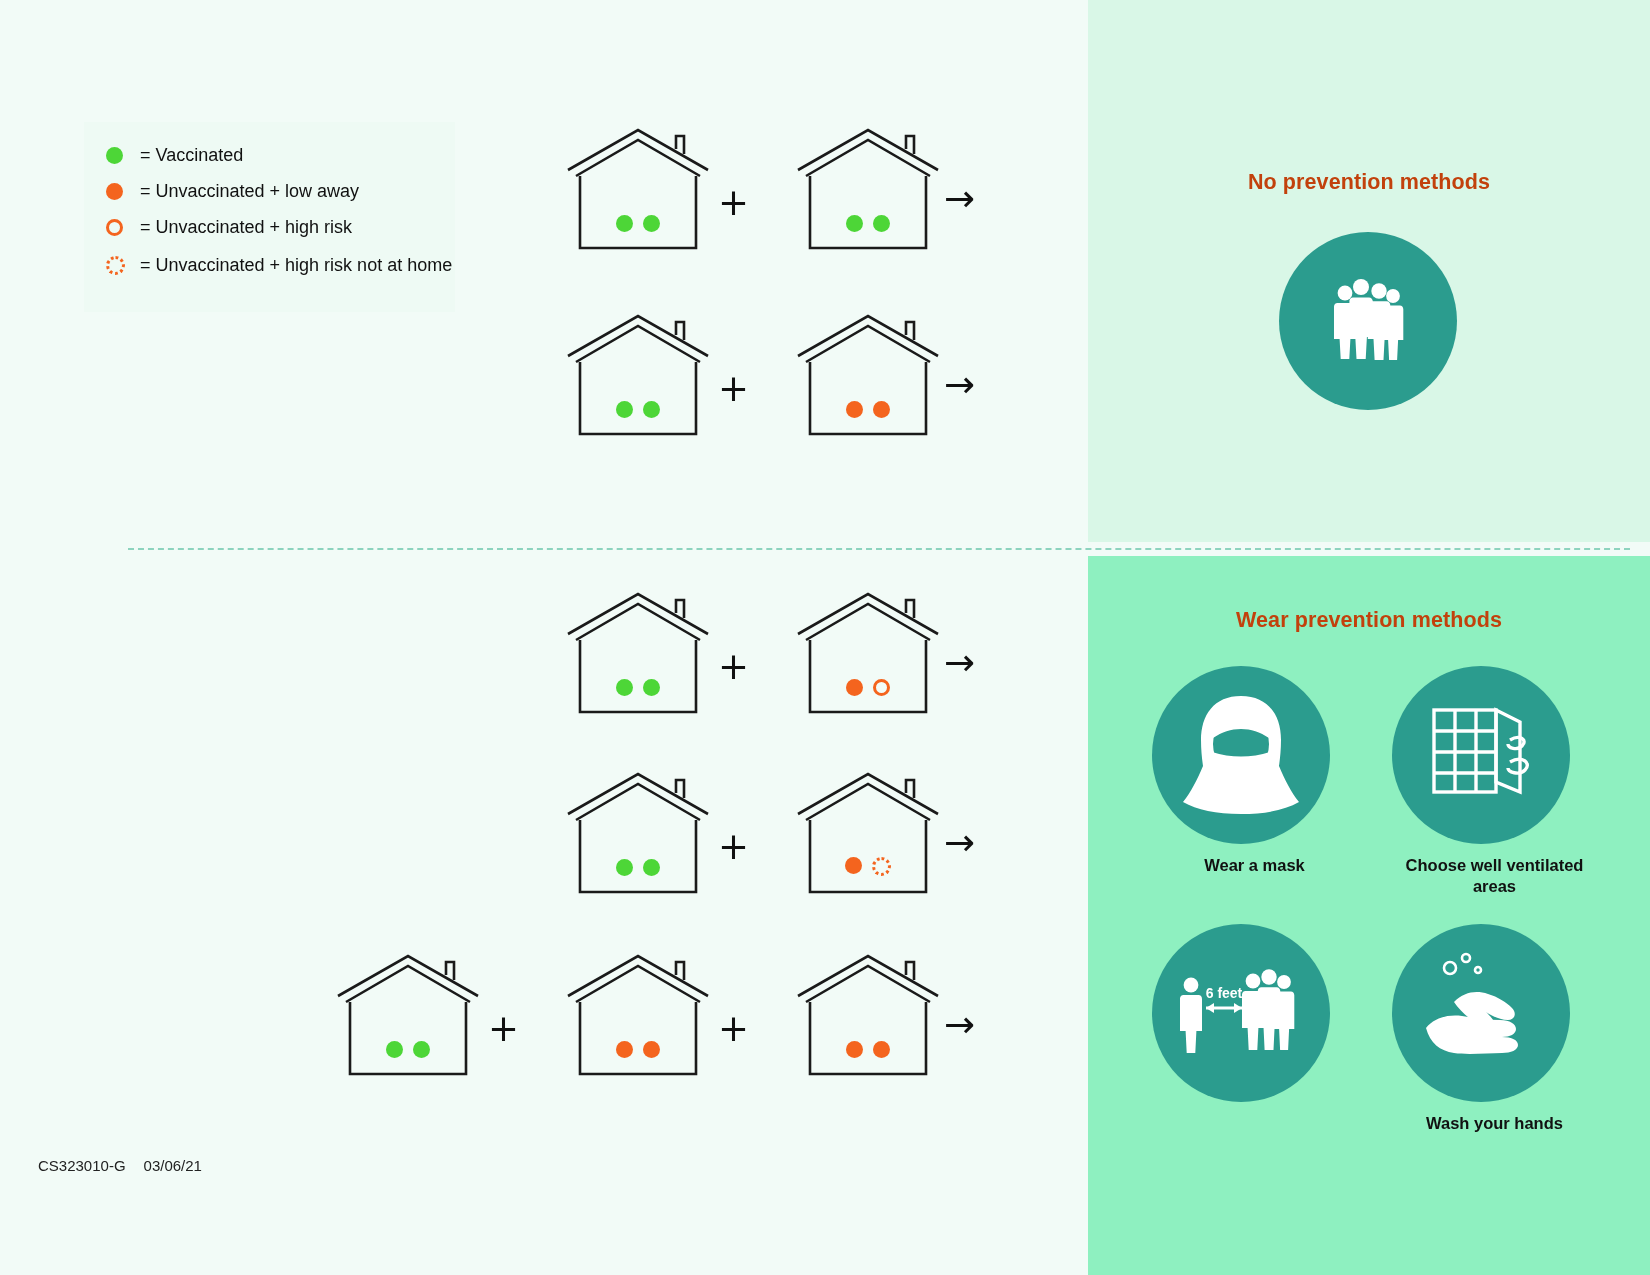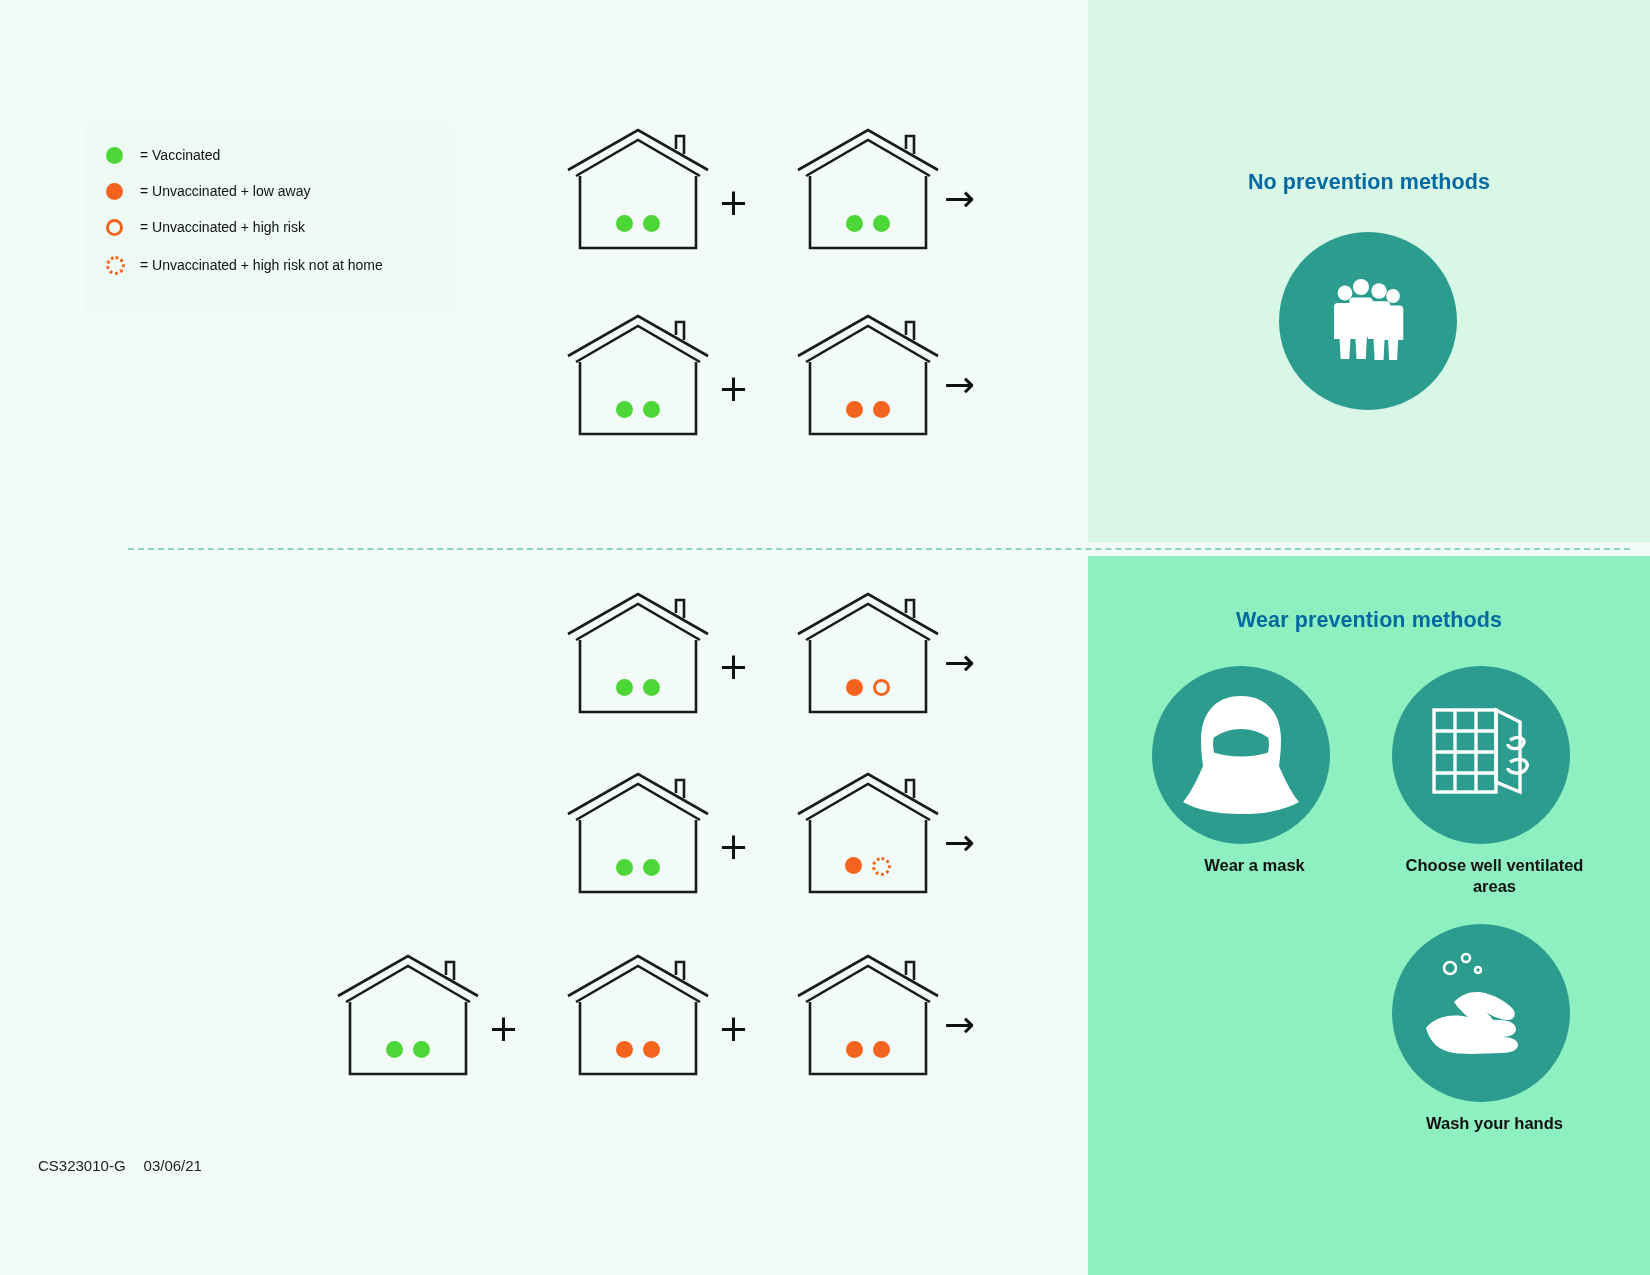--- a/index.html
+++ b/index.html
@@ -35,21 +35,21 @@
     height: 719px;
     background: #8ef0c0;
   }
   .panel-title {
     position: absolute;
     left: 0;
     right: 0;
     text-align: center;
     font-weight: bold;
     font-size: 21.5px;
-    color: #0369a1;
+    color: #c2410c;
     letter-spacing: .1px;
   }
   .panel-top .panel-title { top: 170px; }
   .panel-bottom .panel-title { top: 52px; }
 
   .circle-icon {
     position: absolute;
     border-radius: 50%;
     background: #2a9d8f;
     background: #2b9c8e;
@@ -102,21 +102,21 @@
     width: 371px;
     height: 190px;
     background: #eefaf4;
   }
   .legend-row {
     position: absolute;
     left: 22px;
     height: 26px;
     display: flex;
     align-items: center;
-    font-size: 14px;
+    font-size: 18px;
     color: #111;
     white-space: nowrap;
   }
   .legend-row .swatch {
     width: 26px;
     display: flex;
     justify-content: flex-start;
     align-items: center;
     margin-right: 8px;
   }
@@ -262,20 +262,49 @@
               <path d="M118 74 c10 -6 18 0 12 6 c-5 5 -14 2 -14 -2"></path>
               <path d="M118 96 c12 -7 22 1 15 8 c-6 6 -17 2 -17 -2"></path>
             </g>
           </svg>
         </div>
         <div class="caption">Choose well
 ventilated areas</div>
       </div>
 
       <div class="icon-cell ic-3">
+        <div class="bubble">
+          <svg width="178" height="178" viewBox="0 0 178 178">
+            <g fill="#ffffff">
+
+              <g transform="translate(30,52)">
+                <circle cx="9" cy="9" r="7.4"></circle>
+                <path d="M1.6 19 h14.8 c2.2 0 3.6 1.7 3.6 3.9 V55 h-5.6 l-1.1 22 h-8.6 l-1.1 -22 h-5.6 V22.9 C-2 20.7 -0.6 19 1.6 19 Z"></path>
+              </g>
+
+              <g transform="translate(92,48)">
+                <circle cx="9" cy="9" r="7.4"></circle>
+                <path d="M1.6 19 h14.8 c2.2 0 3.6 1.7 3.6 3.9 V56 h-5.6 l-1.1 22 h-8.6 l-1.1 -22 h-5.6 V22.9 C-2 20.7 -0.6 19 1.6 19 Z"></path>
+              </g>
+              <g transform="translate(108,44)">
+                <circle cx="9" cy="9" r="7.7"></circle>
+                <path d="M1.4 19.2 h15.2 c2.2 0 3.7 1.7 3.7 4 V59 h-5.7 l-1.1 23 h-8.9 l-1.1 -23 h-5.7 V23.2 C-2.3 20.9 -0.8 19.2 1.4 19.2 Z"></path>
+              </g>
+              <g transform="translate(124,50)">
+                <circle cx="8" cy="8" r="6.9"></circle>
+                <path d="M1.3 17.6 h13.6 c2 0 3.4 1.6 3.4 3.6 V55 h-5.2 l-1 21 h-8 l-1 -21 h-5.2 V21.2 C-2.1 19.2 -0.7 17.6 1.3 17.6 Z"></path>
+              </g>
+
+              <path d="M54 84 h36" stroke="#ffffff" stroke-width="3.2" fill="none"></path>
+              <path d="M54 84 l8 -5 v10 Z"></path>
+              <path d="M90 84 l-8 -5 v10 Z"></path>
+              <text x="72" y="74" font-family="Liberation Sans, sans-serif" font-size="14" font-weight="bold" fill="#ffffff" text-anchor="middle">6 feet</text>
+            </g>
+          </svg>
+        </div>
       </div>
 
       <div class="icon-cell ic-4">
         <div class="bubble">
           <svg width="178" height="178" viewBox="0 0 178 178">
             <g fill="#ffffff" stroke="none">
 
               <circle cx="58" cy="44" r="6" fill="none" stroke="#ffffff" stroke-width="2.6"></circle>
               <circle cx="74" cy="34" r="4" fill="none" stroke="#ffffff" stroke-width="2.6"></circle>
               <circle cx="86" cy="46" r="3" fill="none" stroke="#ffffff" stroke-width="2.6"></circle>

